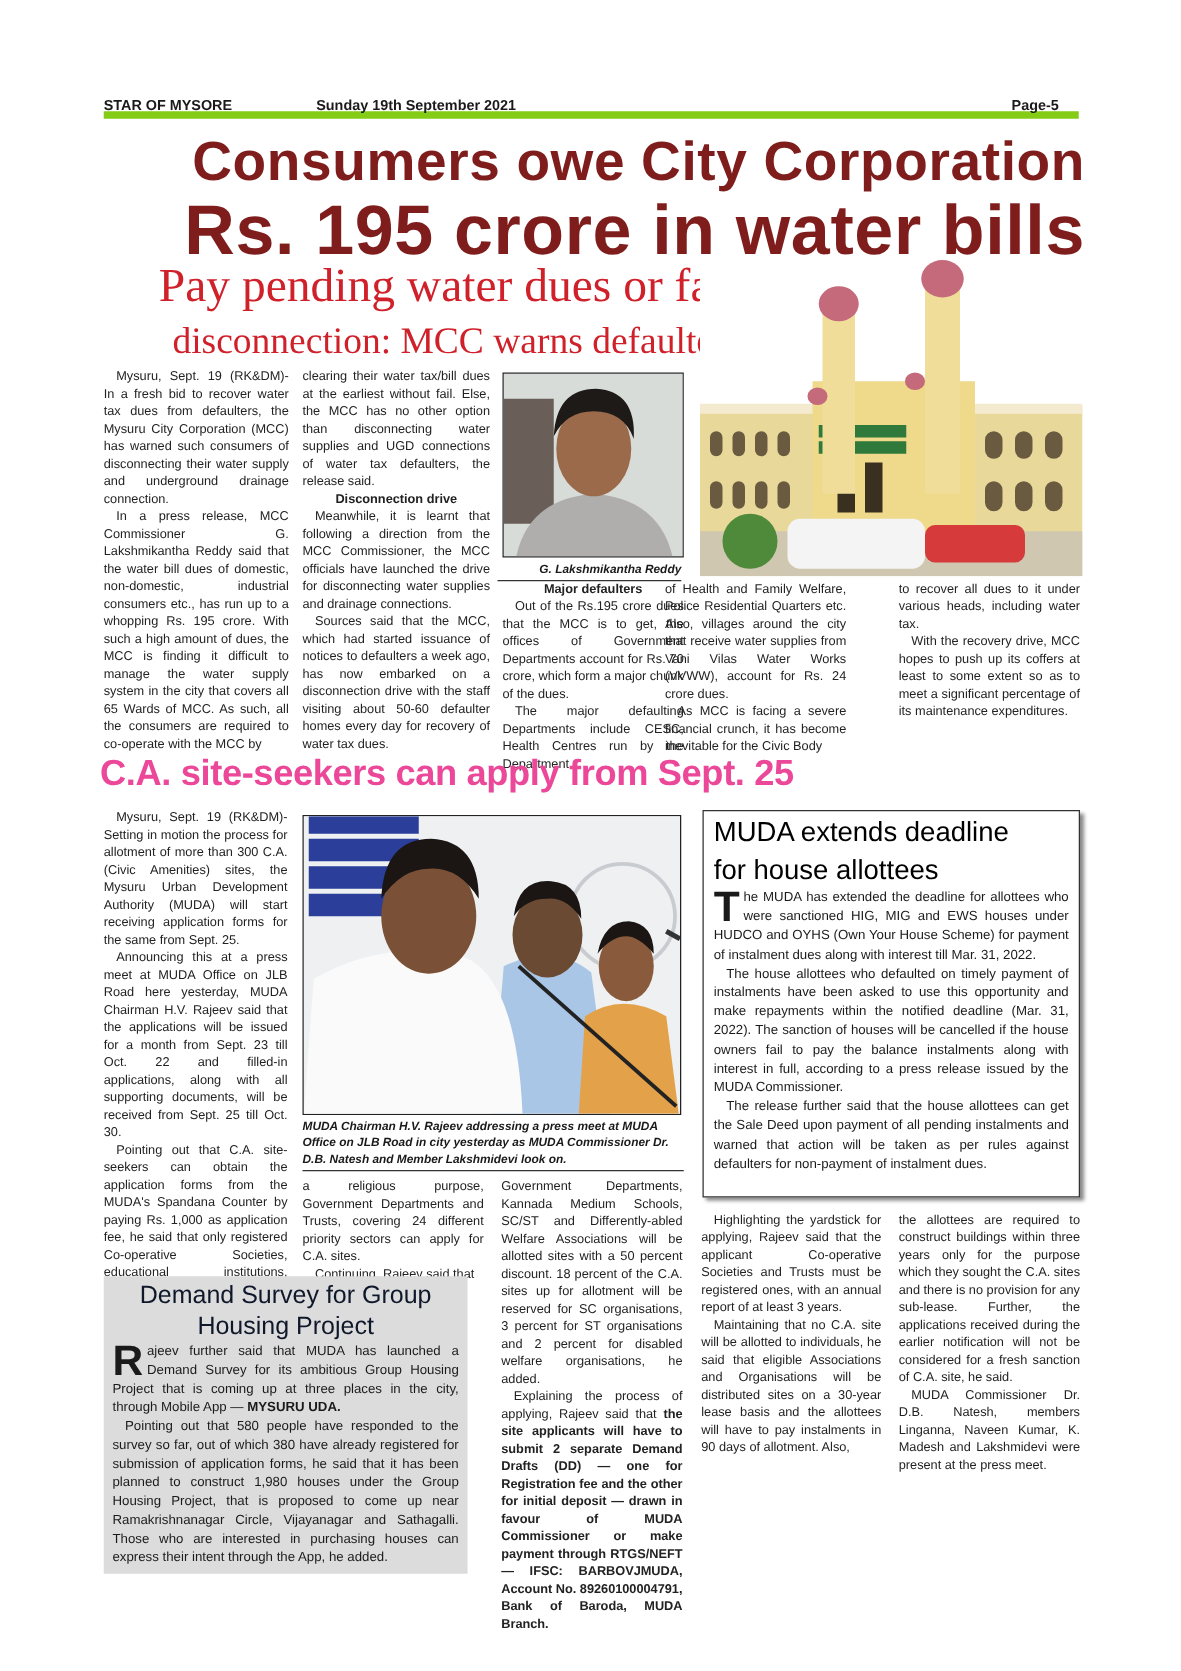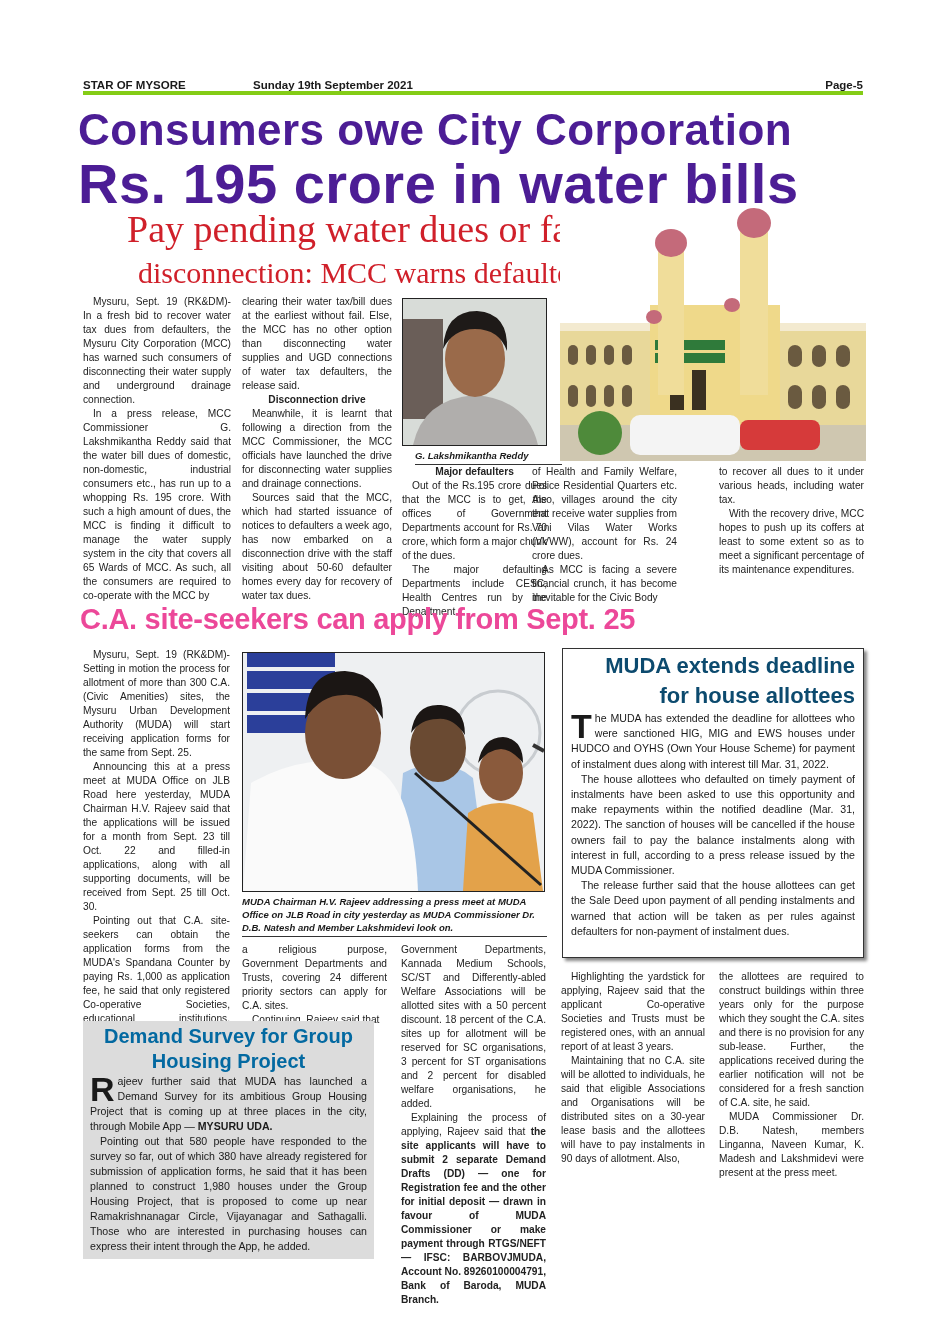--- a/index.html
+++ b/index.html
@@ -1,41 +1,41 @@
 <!DOCTYPE html>
 <html><head>
 <meta charset="utf-8">
 <style>
   * { box-sizing: border-box; margin: 0; padding: 0; }
   html, body { width: 945px; height: 1337px; background: #fff; overflow: hidden; }
   body { position: relative; font-family: "Liberation Sans", sans-serif; color: #1a1a1a; }
   .abs { position: absolute; }
-  .masthead { left: 83px; top: 79px; width: 780px; height: 16px; font-size: 11.5px; font-weight: bold; border-bottom: 4px solid #84cc16; }
+  .masthead { left: 83px; top: 79px; width: 780px; height: 16px; font-size: 11.5px; font-weight: bold; border-bottom: 6px solid #84cc16; }
   .masthead .paper { position: absolute; left: 0; top: 0; }
   .masthead .date { position: absolute; left: 170px; top: 0; }
-  .masthead .page { position: absolute; right: 0; top: 0; }
-  .h1 { left: 78px; width: 790px; text-align: left; font-family: "Liberation Sans", sans-serif; font-weight: bold; color: #4c1d95; letter-spacing: 0.5px; }
+  .masthead .page { position: absolute; right: 16px; top: 0; }
+  .h1 { left: 78px; width: 790px; text-align: right; font-family: "Liberation Sans", sans-serif; font-weight: bold; color: #7f1d1d; letter-spacing: 0.5px; }
   .h1a { top: 102px; font-size: 44px; line-height: 56px; }
   .h1b { top: 156px; font-size: 56px; line-height: 56px; }
   .sub { font-family: "Liberation Serif", serif; color: #d0202a; text-align: center; }
   .sub1 { left: 80px; top: 206px; width: 570px; font-size: 38px; line-height: 46px; }
   .sub2 { left: 80px; top: 254px; width: 570px; font-size: 30px; line-height: 38px; }
   .col { font-size: 10.2px; line-height: 14px; text-align: justify; color: #222; }
   .col p { text-indent: 10px; }
   .col .subhead { text-align: center; font-weight: bold; text-indent: 0; }
   .col p.noindent { text-indent: 0; }
   .caption { font-size: 9.5px; font-weight: bold; font-style: italic; line-height: 13px; border-bottom: 1.5px solid #333; }
   .h2 { left: 80px; top: 596px; width: 790px; font-size: 29px; font-weight: bold; line-height: 46px; color: #ec4899; letter-spacing: -0.3px; }
   .boxR { left: 562px; top: 648px; width: 302px; height: 310px; border: 1px solid #333; box-shadow: 3px 3px 3px #888; background: #fff; padding: 2px 8px; }
-  .boxR .title { color: #0c4a6e; font-weight: bold; font-size: 22px; line-height: 30px; text-align: right; }
+  .boxR .title { color: #000000; font-weight: normal; font-size: 22px; line-height: 30px; text-align: left; }
   .boxR .body { font-size: 10.6px; line-height: 15.2px; text-align: justify; }
   .boxR .body p { text-indent: 10px; }
   .dropcap { float: left; font-weight: bold; font-size: 34px; line-height: 28px; margin-right: 3px; margin-top: 1px; }
   .boxL { left: 83px; top: 1021px; width: 291px; height: 238px; background: #dcdcdc; padding: 3px 7px; }
-  .boxL .title { font-weight: bold; font-size: 20px; line-height: 25px; text-align: center; color: #0369a1; }
+  .boxL .title { font-weight: normal; font-size: 20px; line-height: 25px; text-align: center; color: #0f172a; }
   .boxL .body { font-size: 10.6px; line-height: 15px; text-align: justify; }
   .boxL .body p { text-indent: 10px; }
   .bold { font-weight: bold; }
   svg { display: block; }
 </style>
 </head>
 <body>
 
 <div class="abs masthead">
   <span class="paper">STAR OF MYSORE</span>
@@ -101,21 +101,21 @@
 
 <div class="abs" style="left:402px; top:298px; width:145px; height:148px; border:1px solid #222;">
   <svg width="143" height="146" viewBox="0 0 143 146">
     <rect width="143" height="146" fill="#d8dcd8"></rect>
     <rect x="0" y="20" width="40" height="100" fill="#6a5e58"></rect>
     <path d="M10 146 Q20 100 72 96 Q124 100 135 146 Z" fill="#b0aeac"></path>
     <ellipse cx="72" cy="60" rx="30" ry="38" fill="#9a6a4a"></ellipse>
     <path d="M40 50 Q42 12 74 12 Q106 14 104 52 Q96 30 72 30 Q50 30 40 50 Z" fill="#1e1a18"></path>
   </svg>
 </div>
-<div class="abs caption" style="left:415px; top:449px; width:147px; text-align:left; padding-bottom:2px;">G. Lakshmikantha Reddy</div>
+<div class="abs caption" style="left:398px; top:449px; width:147px; text-align:right; padding-bottom:2px;">G. Lakshmikantha Reddy</div>
 
 <div class="abs col" style="left:402px; top:465px; width:145px;">
   <p class="subhead">Major defaulters</p>
   <p>Out of the Rs.195 crore dues that the MCC is to get, the offices of Government Departments account for Rs. 70 crore, which form a major chunk of the dues.</p>
   <p>The  major defaulting Departments include CESC, Health Centres run by the Department</p>
 </div>
 
 <div class="abs col" style="left:532px; top:465px; width:145px;">
   <p class="noindent">of Health and Family Welfare, Police Residential Quarters etc. Also, villages around the city that receive water supplies from Vani Vilas Water Works (VVWW), account for Rs. 24 crore dues.</p>
   <p>As MCC is facing a severe financial crunch, it has become inevitable for the Civic Body</p>

